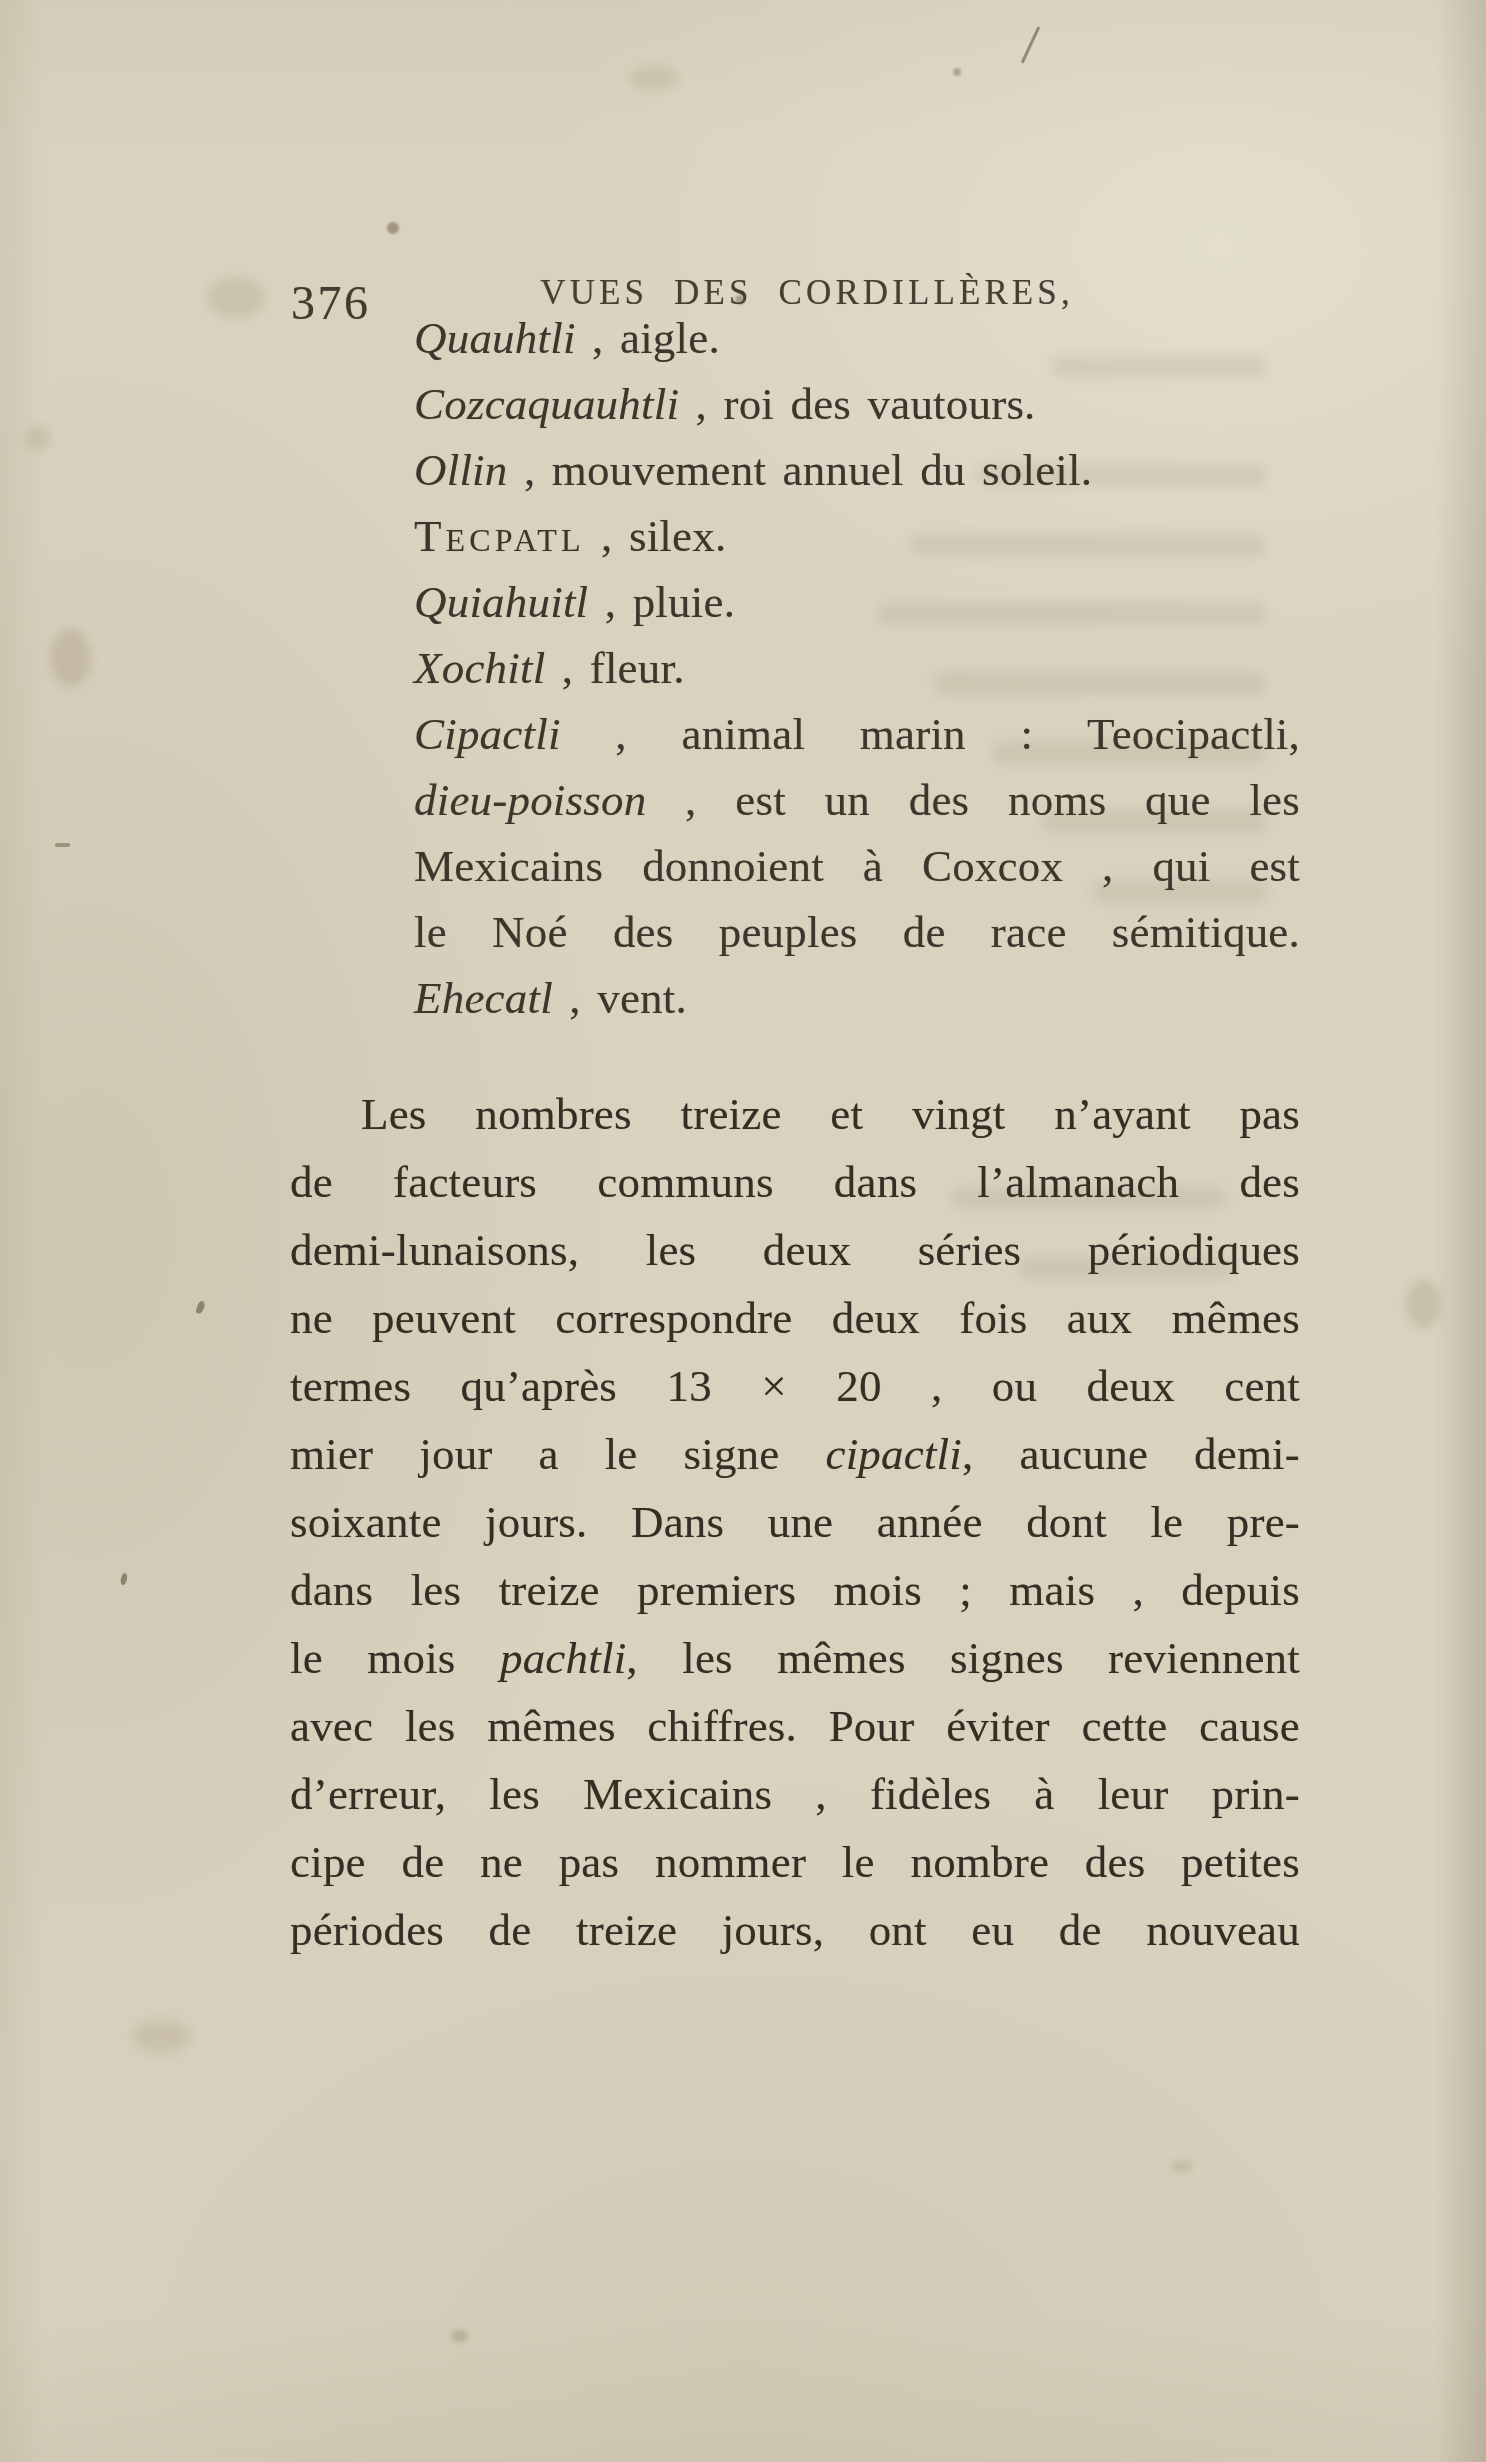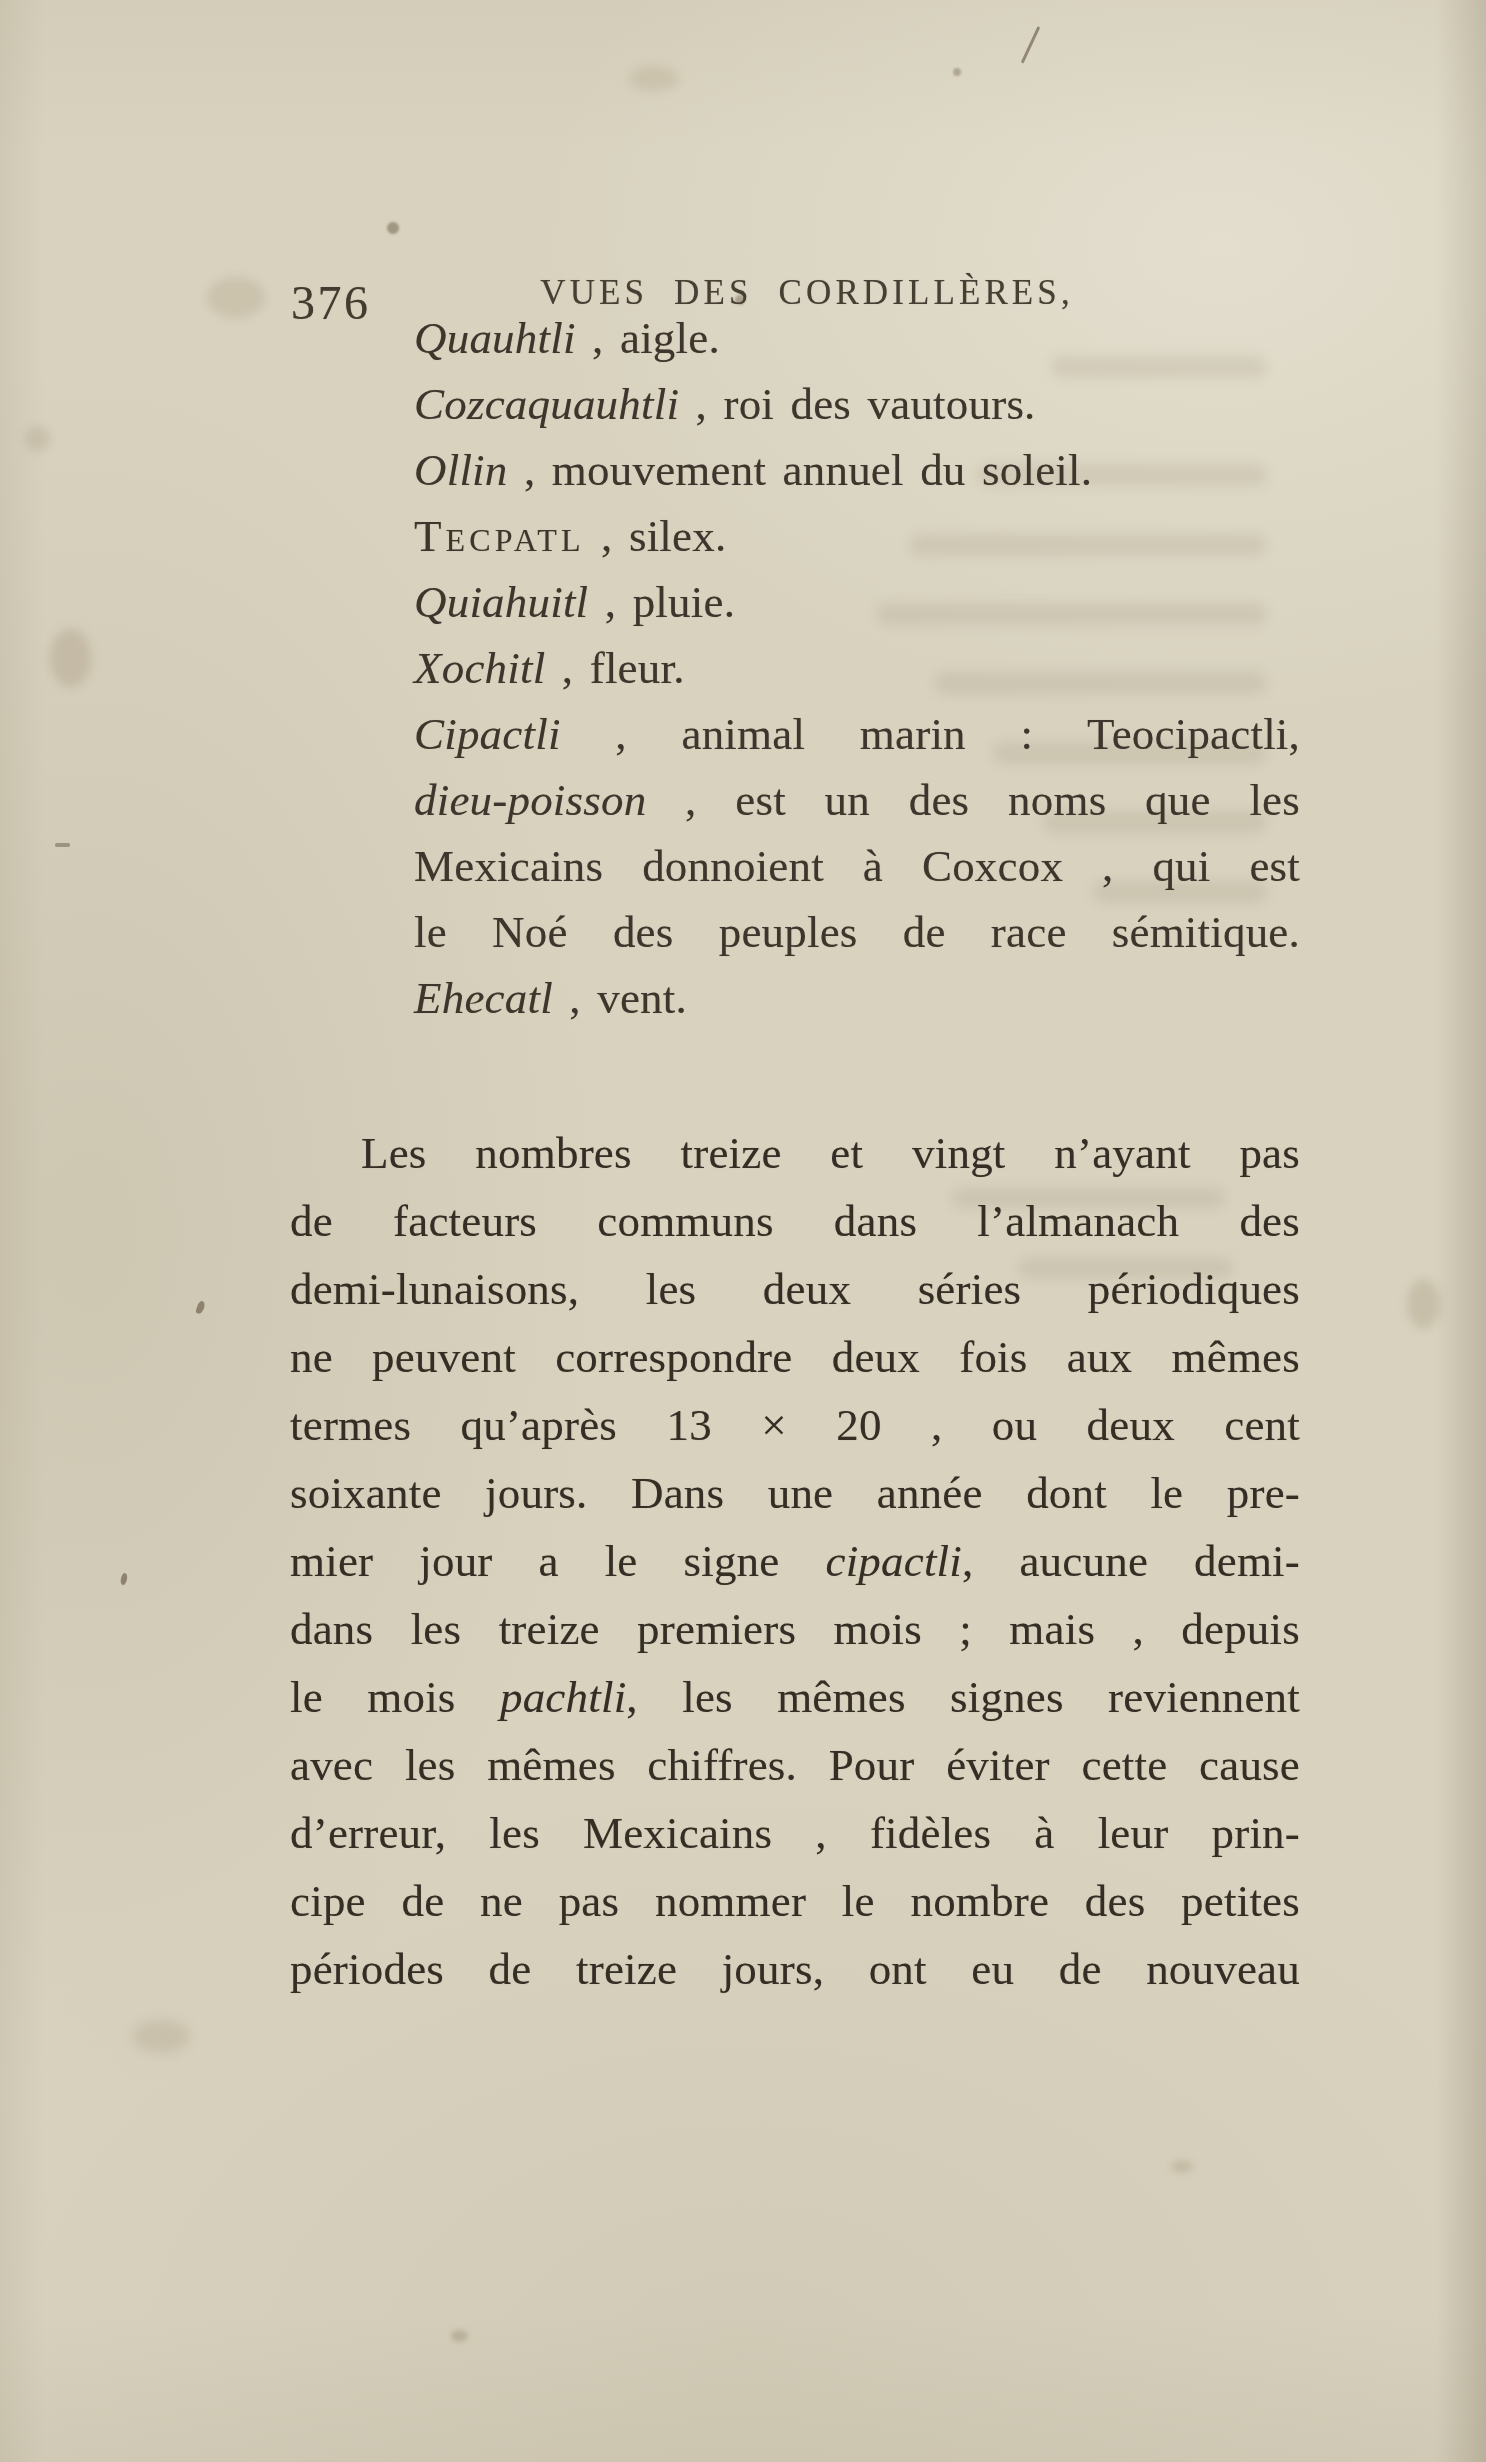--- a/index.html
+++ b/index.html
@@ -28,21 +28,21 @@
     position:absolute; left:807px; top:10px; transform:translateX(-50%);
     font-size:35px; letter-spacing:4.1px; word-spacing:13.2px;
     white-space:nowrap; color:#473f33;
   }
 
   .glossary {
     position:absolute; left:414px; top:305px; width:886px;
     font-size:45px; line-height:66px; color:#3e362c;
   }
   .paragraph {
-    position:absolute; left:290px; top:1119px; width:1010px;
+    position:absolute; left:290px; top:1080px; width:1010px;
     font-size:45px; line-height:68px; color:#352e25;
   }
   .tline { word-spacing:5px; letter-spacing:0.2px; }
   .just  { text-align:justify; text-align-last:justify; }
   .hang  { }
   .ind   { text-indent:71px; }
   .seg-italic    { font-style:italic; }
   .seg-smallcaps { font-variant:small-caps; letter-spacing:4.1px; }
   .seg-roman     { font-style:normal; }
 
@@ -101,22 +101,22 @@
       <div class="tline just hang"><span class="seg-roman">le Noé des peuples de race sémitique.</span></div>
       <div class="tline"><span class="seg-italic">Ehecatl</span><span class="seg-roman"> , vent.</span></div>
     </div>
 
   <div class="paragraph txt-shadow" id="paragraph">
       <div class="tline just ind"><span class="seg-roman">Les nombres treize et vingt n’ayant pas</span></div>
       <div class="tline just"><span class="seg-roman">de facteurs communs dans l’almanach des</span></div>
       <div class="tline just"><span class="seg-roman">demi-lunaisons, les deux séries périodiques</span></div>
       <div class="tline just"><span class="seg-roman">ne peuvent correspondre deux fois aux mêmes</span></div>
       <div class="tline just"><span class="seg-roman">termes qu’après 13 × 20 , ou deux cent</span></div>
+      <div class="tline just"><span class="seg-roman">mier jour a le signe </span><span class="seg-italic">cipactli</span><span class="seg-roman">, aucune demi-</span></div>
       <div class="tline just"><span class="seg-roman">soixante jours. Dans une année dont le pre-</span></div>
-      <div class="tline just"><span class="seg-roman">mier jour a le signe </span><span class="seg-italic">cipactli</span><span class="seg-roman">, aucune demi-</span></div>
       <div class="tline just"><span class="seg-roman">dans les treize premiers mois ; mais , depuis</span></div>
       <div class="tline just"><span class="seg-roman">le mois </span><span class="seg-italic">pachtli</span><span class="seg-roman">, les mêmes signes reviennent</span></div>
       <div class="tline just"><span class="seg-roman">avec les mêmes chiffres. Pour éviter cette cause</span></div>
       <div class="tline just"><span class="seg-roman">d’erreur, les Mexicains , fidèles à leur prin-</span></div>
       <div class="tline just"><span class="seg-roman">cipe de ne pas nommer le nombre des petites</span></div>
       <div class="tline just"><span class="seg-roman">périodes de treize jours, ont eu de nouveau</span></div>
     </div>
 
 </div>
 

